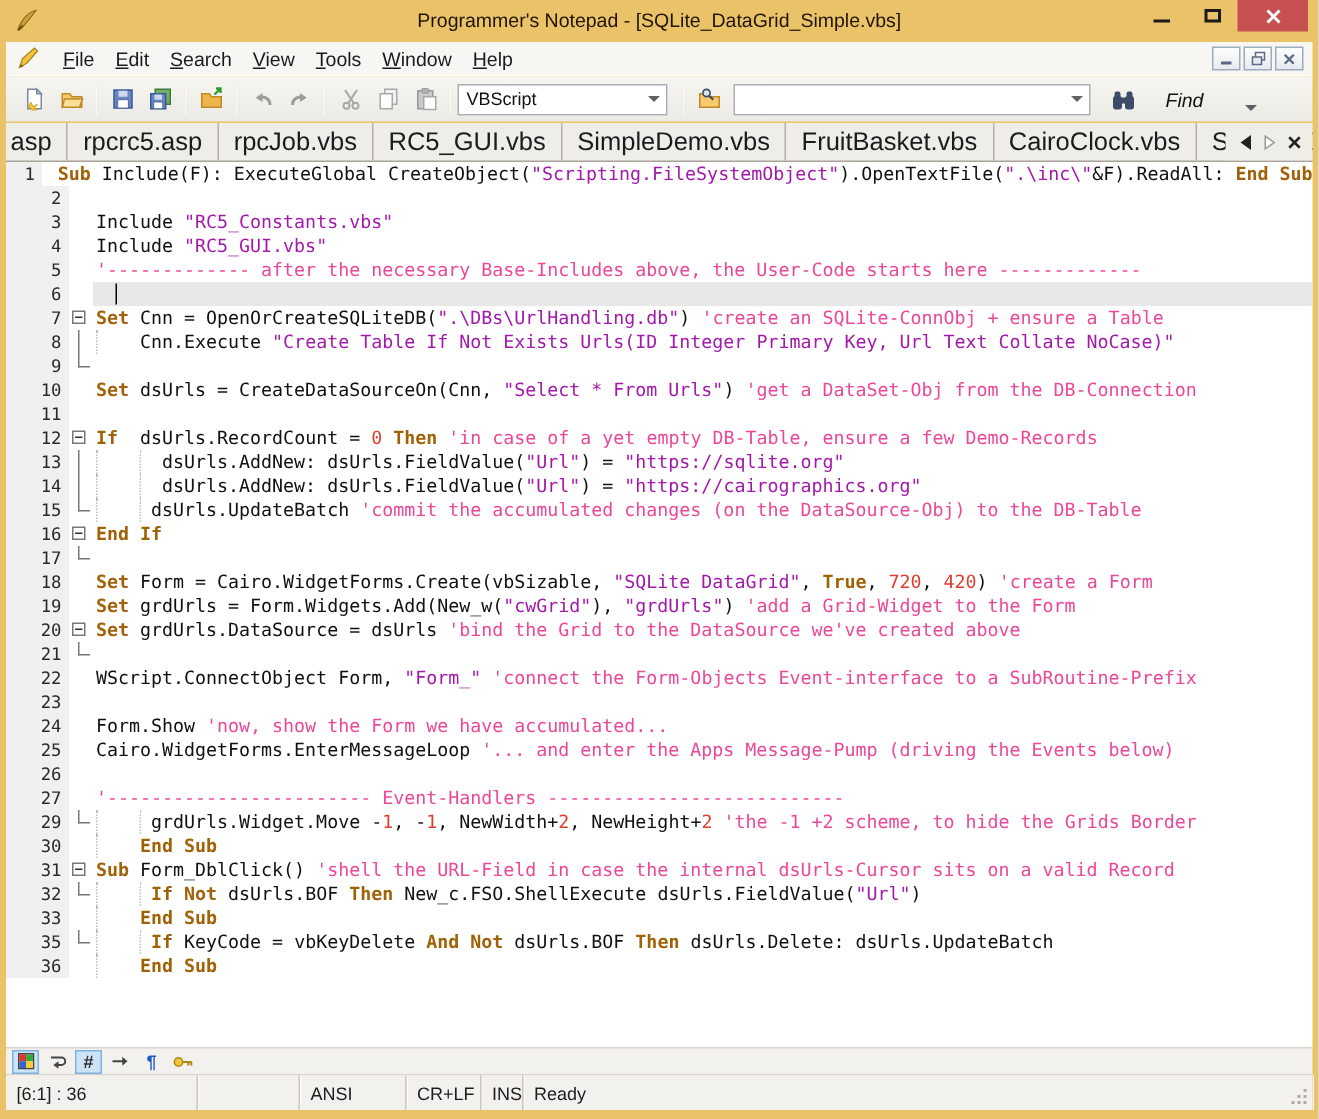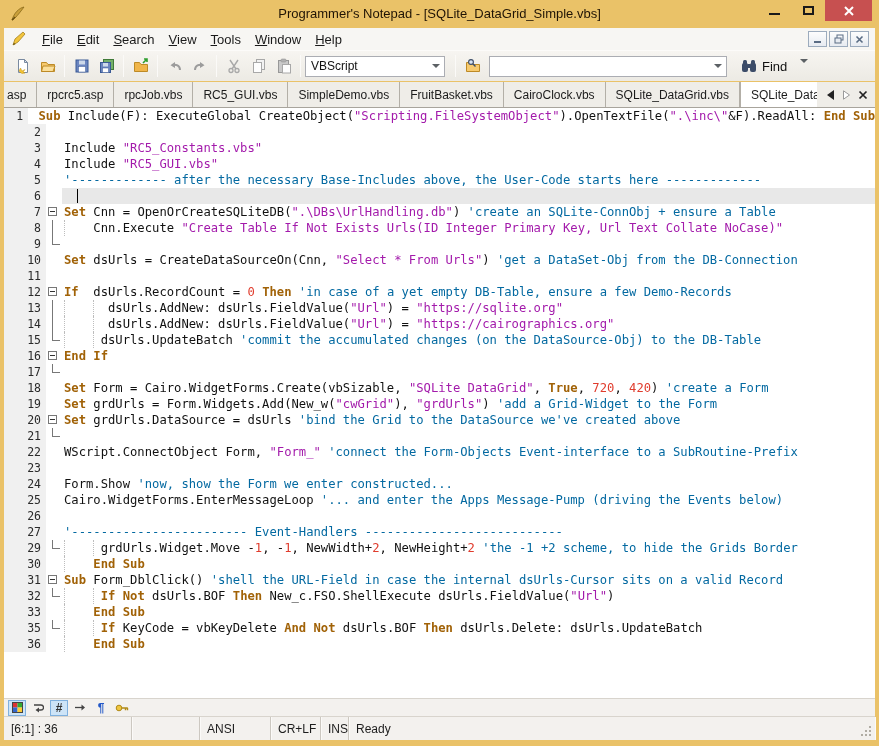--- a/index.html
+++ b/index.html
@@ -27,38 +27,38 @@
   .mdi-btn { width:19px; height:16px; border:1px solid #9cabbd; background:linear-gradient(#fdfdfd,#e7ebf1); display:flex; align-items:center; justify-content:center; }
 
   
   .toolbar { position:absolute; top:50px; left:4px; width:871px; height:31px; background:linear-gradient(#f7f5f1,#eceae4); border-top:1px solid #fcfbf9; display:flex; align-items:center; padding-left:6px; }
   .tb-btn { width:25px; height:25px; display:flex; align-items:center; justify-content:center; border-radius:2px; }
   .tb-sep { width:1px; height:22px; background:#d2cec6; border-right:1px solid #fbfaf8; margin:0 4px; }
   .combo { height:21px; background:#fff; border:1px solid #abadb3; display:flex; align-items:center; font-size:12px; color:#111; position:relative; }
   .combo .val { flex:1; padding-left:5px; }
   .combo .drop { width:16px; height:100%; display:flex; align-items:center; justify-content:center; }
   .arrow-down { width:0; height:0; border-left:4px solid transparent; border-right:4px solid transparent; border-top:4px solid #5c6165; }
-  .find-btn { display:flex; align-items:flex-start; gap:5px; margin-left:10px; font-size:13px; color:#111; padding:3px 4px; }
+  .find-btn { display:flex; align-items:flex-end; gap:20px; margin-left:10px; font-size:13px; color:#111; padding:3px 4px;font-style:italic; }
   .find-caret { margin-left:8px; }
 
   
   .tabbar { position:absolute; top:82px; left:4px; width:871px; height:26px; background:#efede8; border-bottom:1px solid #a8a49c; display:flex; align-items:stretch; overflow:hidden; }
-  .tab { display:flex; align-items:center; padding:0 10px; font-size:12px; color:#1b1b1b; border-right:1px solid #b3afa7; white-space:nowrap; cursor:default; }
+  .tab { display:flex; align-items:center; padding:0 10px; font-size:17px; color:#1b1b1b; border-right:1px solid #b3afa7; white-space:nowrap; cursor:default; }
   .tab.first { padding-left:3px; }
   .tab.active { background:#fff; border-left:1px solid #b3afa7; margin-bottom:-1px; border-bottom:1px solid #fff; }
   .tab-ctrls { position:absolute; right:0; top:0; height:25px; display:flex; align-items:center; gap:7px; padding:0 7px 0 9px; background:#efede8; }
 
   
   .editor { position:absolute; top:108px; left:4px; width:871px; height:590px; background:#fff; overflow:hidden; font-family:"DejaVu Sans Mono", monospace; }
   .ln { display:flex; height:16px; line-height:16px; }
   .num { width:42px; background:#f0f0f0; color:#2a2a2a; font-size:11.5px; text-align:right; padding-right:5px; }
   .fold { width:16px; position:relative; background:#fff; }
   .code { flex:1; position:relative; font-size:12.2px; white-space:pre; padding-left:2px; color:#111; }
   .ln.cur .code { background:#e8e8e8; }
-  .k { color:#a16207;font-weight:bold; } .s { color:#a31aab; } .c { color:#0369a1; } .n { color:#e03c2d; } .t { color:#111; }
+  .k { color:#a16207;font-weight:bold; } .s { color:#a31aab; } .c { color:#ec4899; } .n { color:#e03c2d; } .t { color:#111; }
   .fbox { position:absolute; left:2px; top:3px; width:9px; height:9px; border:1px solid #777; background:#fff; }
   .fbox::after { content:""; position:absolute; left:1px; top:3px; width:5px; height:1px; background:#333; }
   .fv { position:absolute; left:6px; top:0; width:1px; height:16px; background:#777; }
   .fl-v { position:absolute; left:6px; top:0; width:1px; height:9px; background:#777; }
   .fl-h { position:absolute; left:6px; top:8px; width:8px; height:1px; background:#777; }
   .guide { position:absolute; top:0; width:1px; height:16px; border-left:1px dotted #bdbdbd; }
   .caret { position:absolute; top:1px; width:1px; height:14px; background:#000; }
 
   
   .minibar { position:absolute; top:698px; left:4px; width:871px; height:18px; background:#f3f1ee; border-top:1px solid #d8d4cd; display:flex; align-items:center; gap:3px; padding-left:4px; }
@@ -398,21 +398,21 @@
         <span class="code"><span class="t">WScript.ConnectObject Form, </span><span class="s">"Form_"</span><span class="t"> </span><span class="c">'connect the Form-Objects Event-interface to a SubRoutine-Prefix</span></span>
       </div>
       <div class="ln">
         <span class="num">23</span>
         <span class="fold"></span>
         <span class="code"></span>
       </div>
       <div class="ln">
         <span class="num">24</span>
         <span class="fold"></span>
-        <span class="code"><span class="t">Form.Show </span><span class="c">'now, show the Form we enter constructed...</span></span>
+        <span class="code"><span class="t">Form.Show </span><span class="c">'now, show the Form we have accumulated...</span></span>
       </div>
       <div class="ln">
         <span class="num">25</span>
         <span class="fold"></span>
         <span class="code"><span class="t">Cairo.WidgetForms.EnterMessageLoop </span><span class="c">'... and enter the Apps Message-Pump (driving the Events below)</span></span>
       </div>
       <div class="ln">
         <span class="num">26</span>
         <span class="fold"></span>
         <span class="code"></span>

